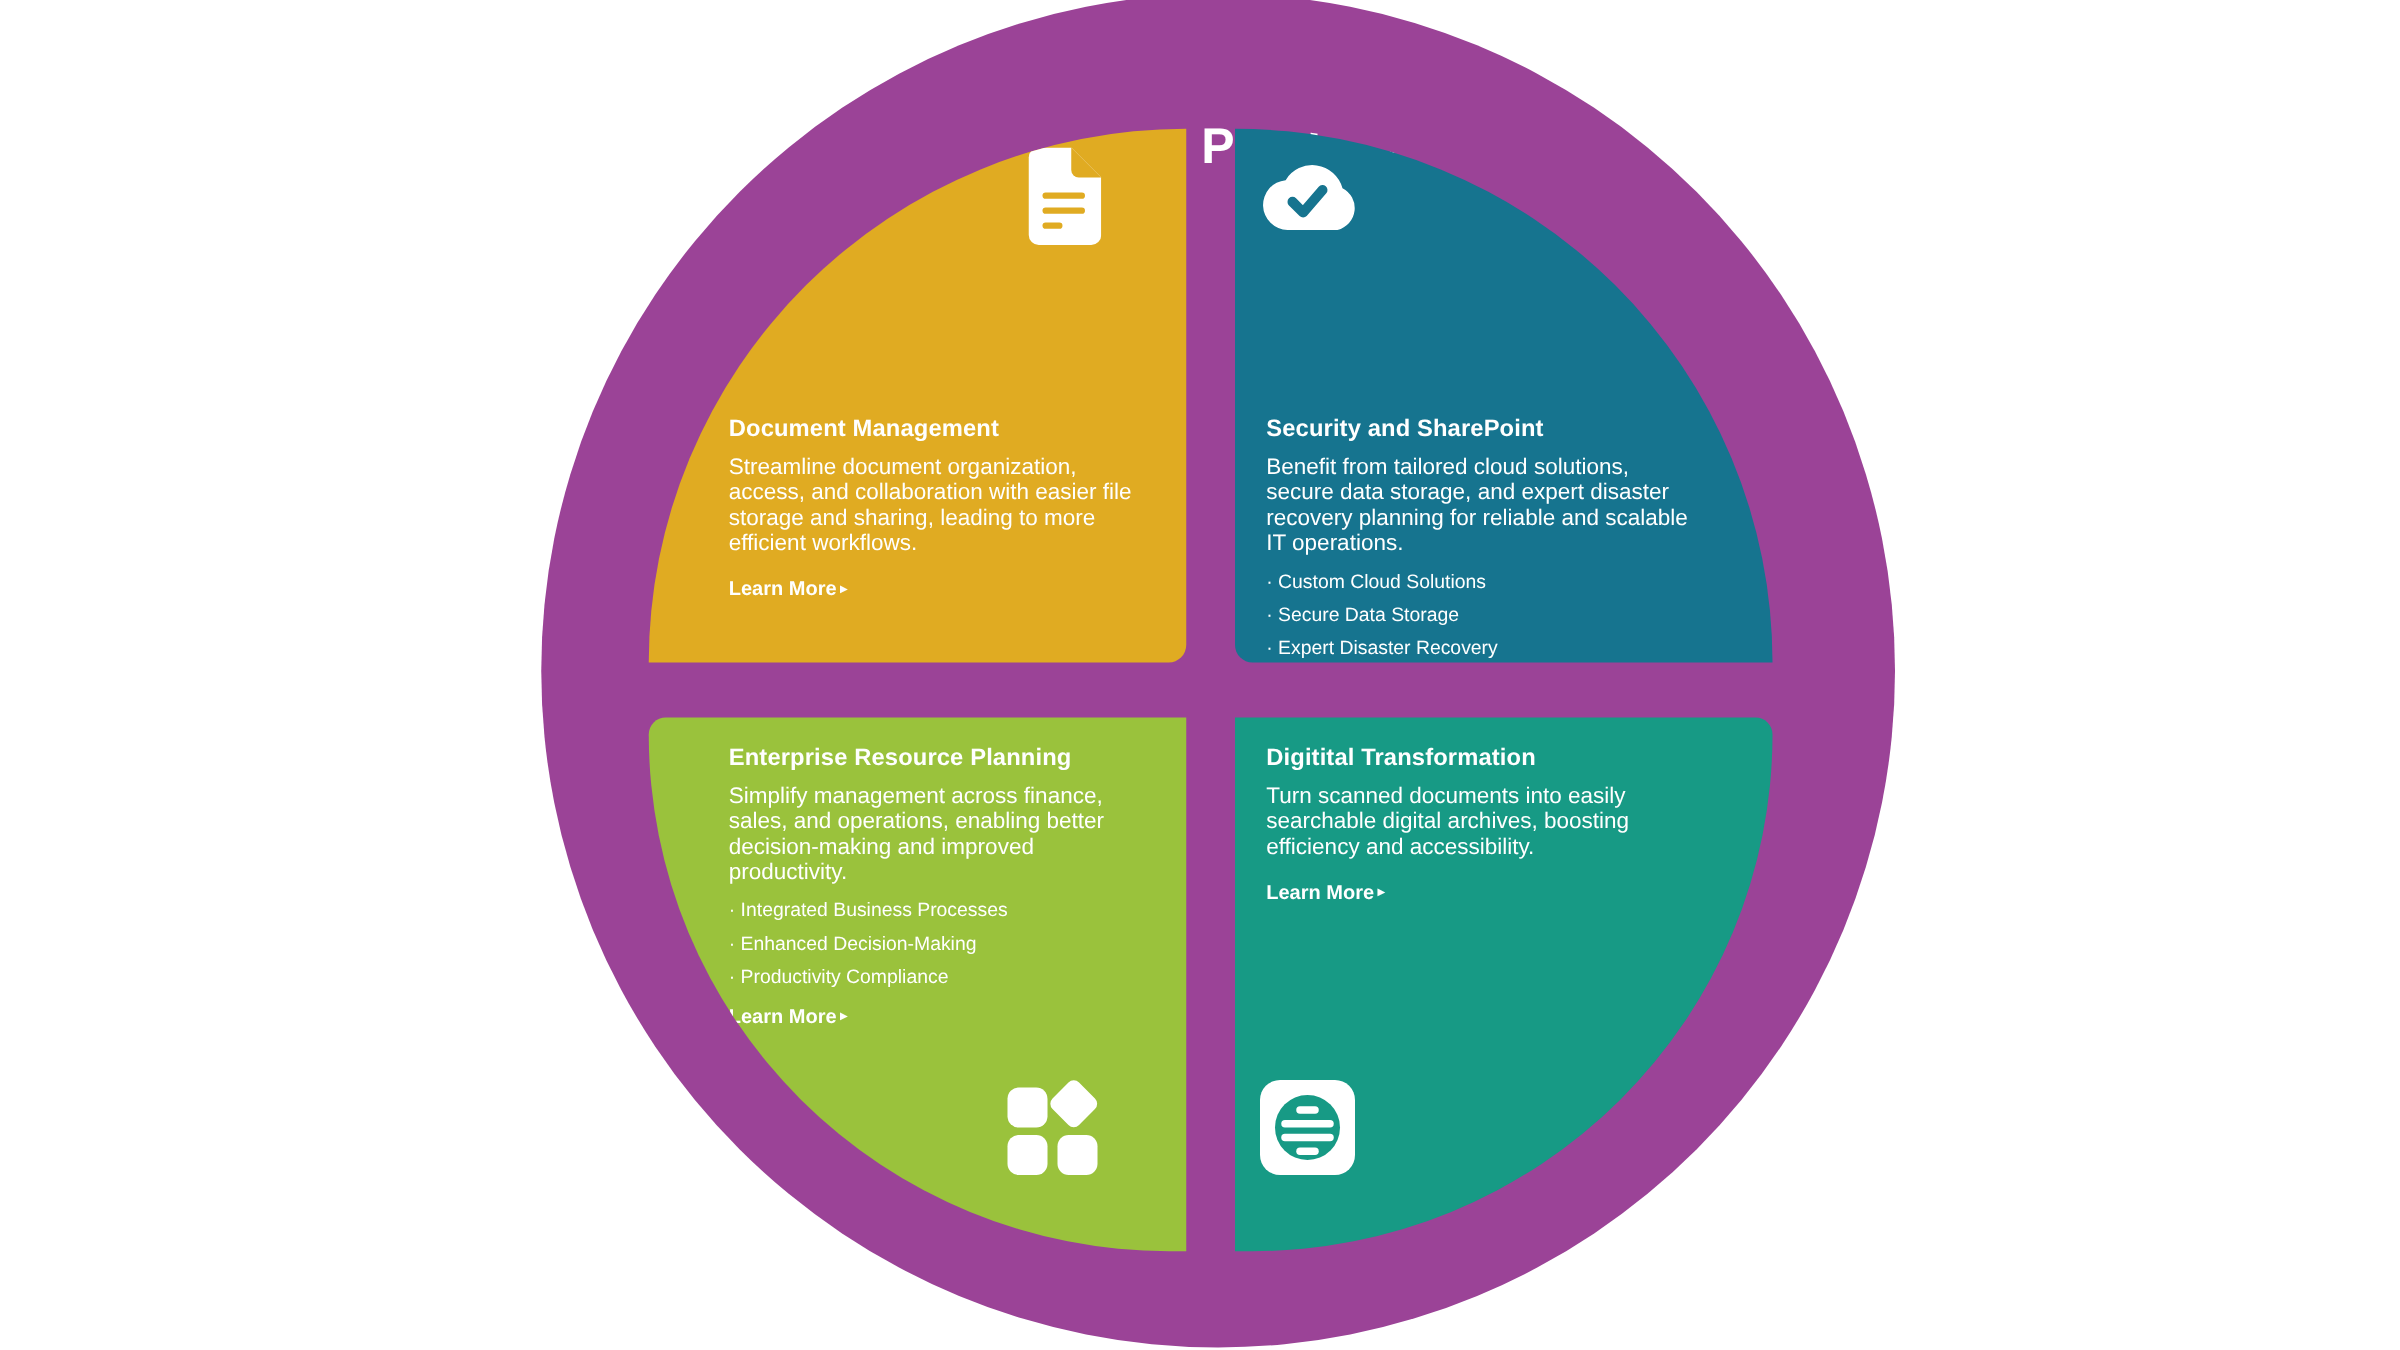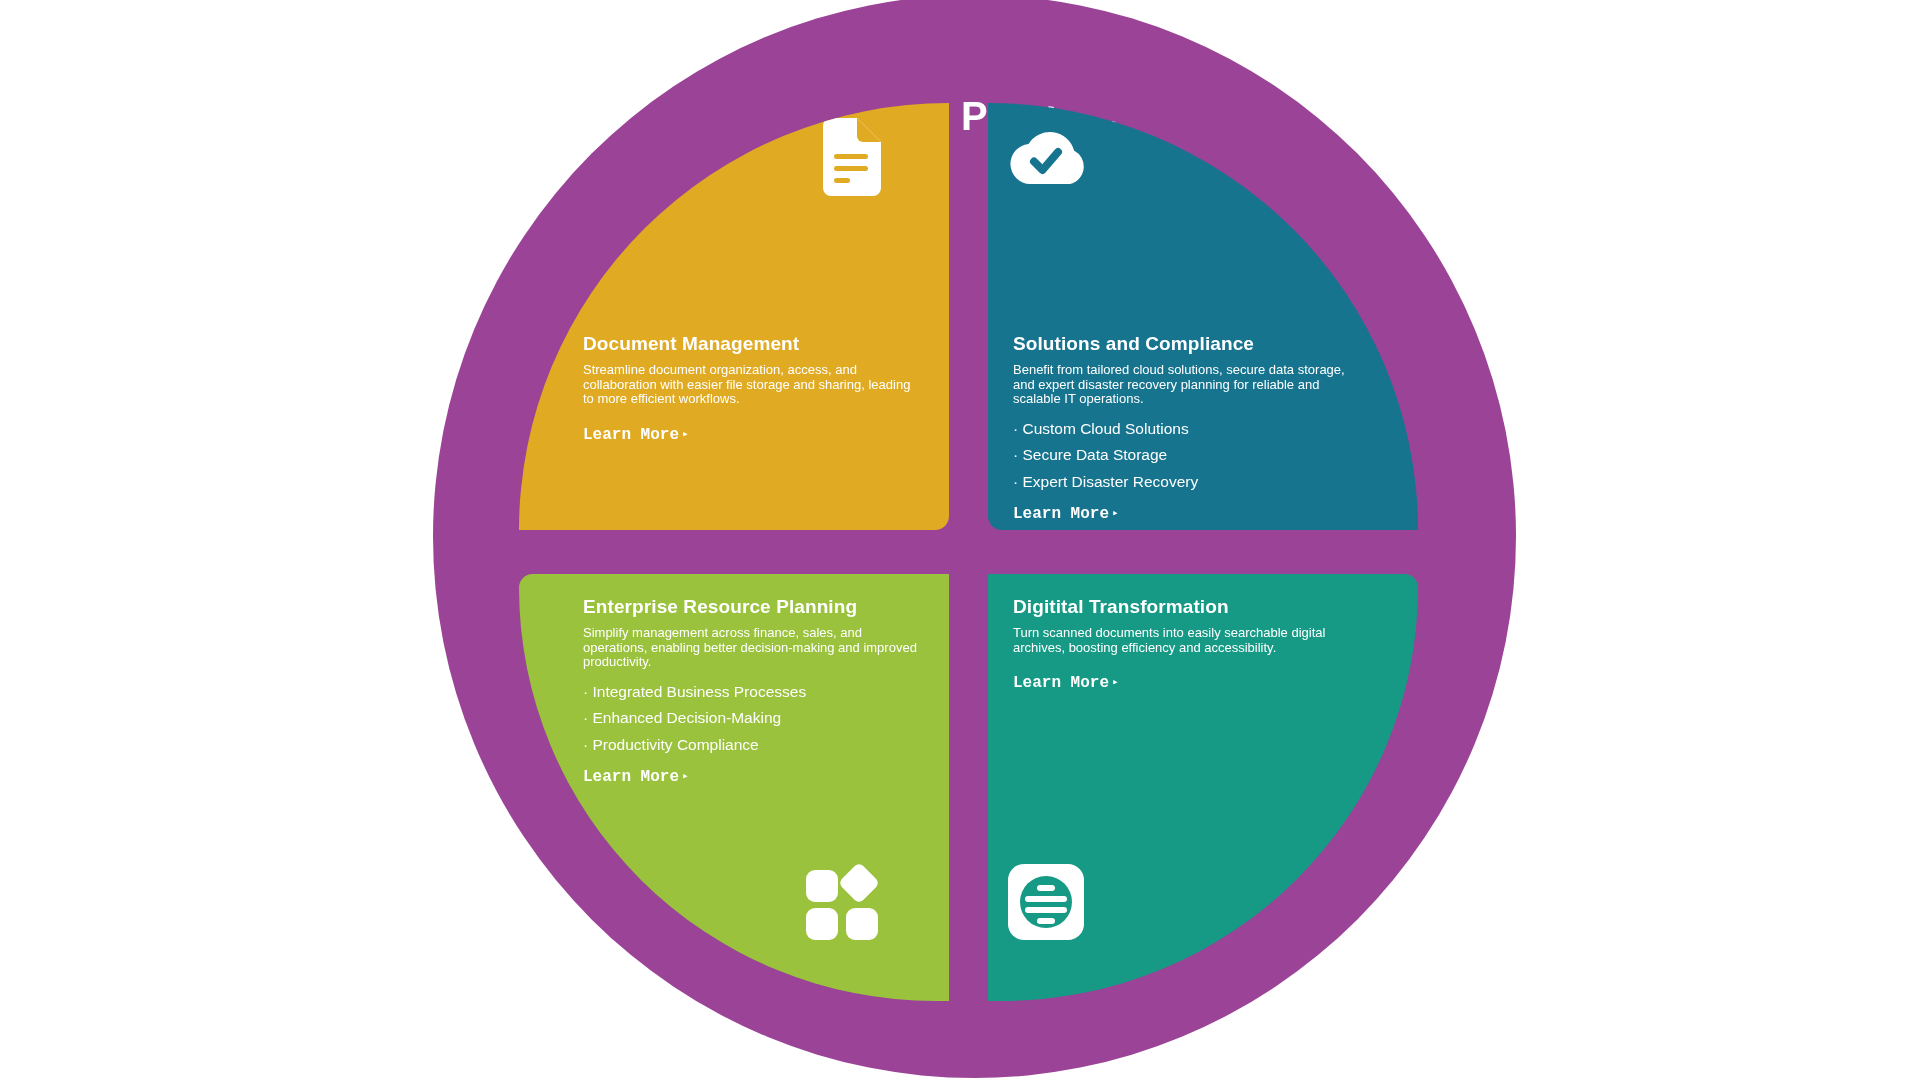--- a/index.html
+++ b/index.html
@@ -76,37 +76,36 @@
   .q-br .content { left: 25px; top: 22px; }
 
   .q-title {
     font-size: 19px;
     font-weight: bold;
     letter-spacing: 0.1px;
     margin-bottom: 8px;
     white-space: nowrap;
   }
   .q-desc {
-    font-size: 13px;
+    font-size: 18px;
     line-height: 1.13;
     margin-bottom: 12px;
   }
   .q-list { list-style: none; }
   .q-list li {
     font-size: 15.5px;
     line-height: 1.25;
     margin-bottom: 7px;
   }
   .q-learn {
     font-size: 16px;
     font-weight: bold;
     margin-top: 7px;
     display: inline-block;
     cursor: pointer;
-    font-family: Liberation Mono, monospace;
   }
   .q-learn .arrow { font-size: 11px; margin-left: 3px; vertical-align: 2px; }
 
   
   .icon-box { position: absolute; }
   .icon-doc   { left: 300px; top: 15px; }
   .icon-cloud { left: 20px;  top: 25px; }
   .icon-grid  { left: 285px; top: 290px; }
   .icon-lines { left: 20px;  top: 290px; }
 </style>
@@ -151,21 +150,21 @@
 
     <div class="quad q-tr">
       <div class="quad-inner">
         <div class="icon-box icon-cloud">
           <svg width="78" height="58" viewBox="0 0 78 58">
             <path d="M22 56a20 20 0 0 1-1.5-39.9A25 25 0 0 1 66 22.5 18 18 0 0 1 62 56Z" fill="#ffffff"></path>
             <path d="M26 33.5l8.5 8.5L50 24" fill="none" stroke="#16748f" stroke-width="8" stroke-linecap="round" stroke-linejoin="round"></path>
           </svg>
         </div>
         <div class="content">
-          <div class="q-title">Solutions and Compliance</div>
+          <div class="q-title">Security and SharePoint</div>
           <div class="q-desc">Benefit from tailored cloud solutions, secure data storage, and expert disaster recovery planning for reliable and scalable IT operations.</div>
           <ul class="q-list">
             <li>· Custom Cloud Solutions</li>
             <li>· Secure Data Storage</li>
             <li>· Expert Disaster Recovery</li>
           </ul>
           <div class="q-learn">
             <span>Learn More</span><span class="arrow">▸</span>
           </div>
         </div>

